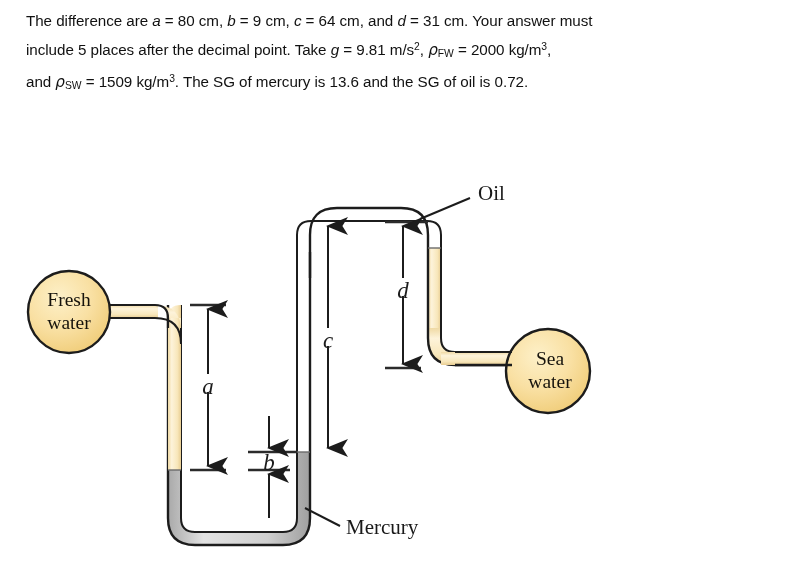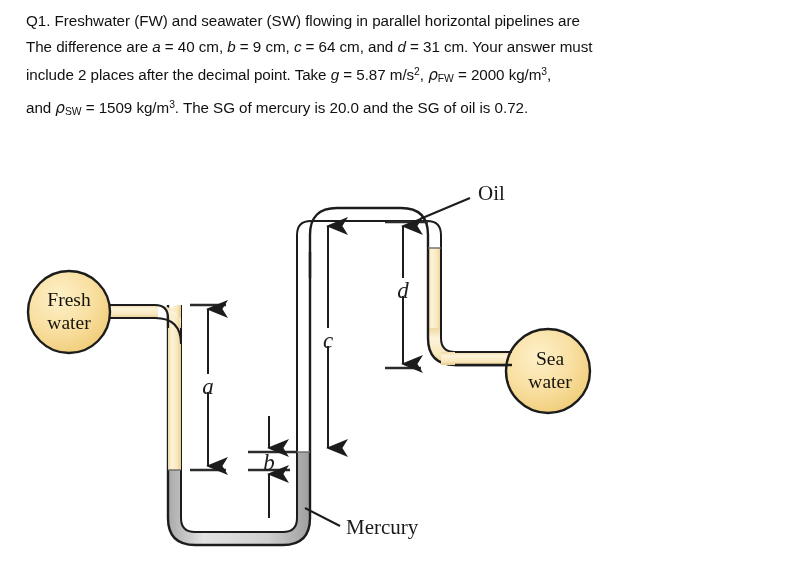--- a/index.html
+++ b/index.html
@@ -68,31 +68,27 @@
     font-family: "Liberation Serif", serif;
     font-size: 19.5px;
     fill: #16130c;
   }
 </style>
 </head>
 <body>
 
 <div id="problem-text">
   <p>
-    <span>Q1.</span>
-    <span>Freshwater (FW) and seawater (SW) flowing in parallel horizontal pipelines are</span>
+    <span>The difference are </span><span class="it">a</span><span> = 80 cm, </span><span class="it">b</span><span> = 9 cm, </span><span class="it">c</span><span> = 64 cm, and </span><span class="it">d</span><span> = 31 cm. Your answer must</span>
   </p>
   <p>
-    <span>The difference are </span><span class="it">a</span><span> = 40 cm, </span><span class="it">b</span><span> = 9 cm, </span><span class="it">c</span><span> = 64 cm, and </span><span class="it">d</span><span> = 31 cm. Your answer must</span>
+    <span>include 5 places after the decimal point. Take </span><span class="it">g</span><span> = 9.81 m/s</span><sup>2</sup><span>, </span><span class="rho">ρ</span><sub>FW</sub><span> = 2000 kg/m</span><sup>3</sup><span>,</span>
   </p>
   <p>
-    <span>include 2 places after the decimal point. Take </span><span class="it">g</span><span> = 5.87 m/s</span><sup>2</sup><span>, </span><span class="rho">ρ</span><sub>FW</sub><span> = 2000 kg/m</span><sup>3</sup><span>,</span>
-  </p>
-  <p>
-    <span>and </span><span class="rho">ρ</span><sub>SW</sub><span> = 1509 kg/m</span><sup>3</sup><span>. The SG of mercury is 20.0 and the SG of oil is 0.72.</span>
+    <span>and </span><span class="rho">ρ</span><sub>SW</sub><span> = 1509 kg/m</span><sup>3</sup><span>. The SG of mercury is 13.6 and the SG of oil is 0.72.</span>
   </p>
 </div>
 
 <div id="figure">
 <svg width="811" height="392" viewBox="0 0 811 392" xmlns="http://www.w3.org/2000/svg">
   <defs>
     <radialGradient id="vesselGrad" cx="38%" cy="32%" r="72%">
       <stop offset="0%" stop-color="#fdf0c8"></stop>
       <stop offset="55%" stop-color="#f9e0a3"></stop>
       <stop offset="100%" stop-color="#f0cd7a"></stop>

